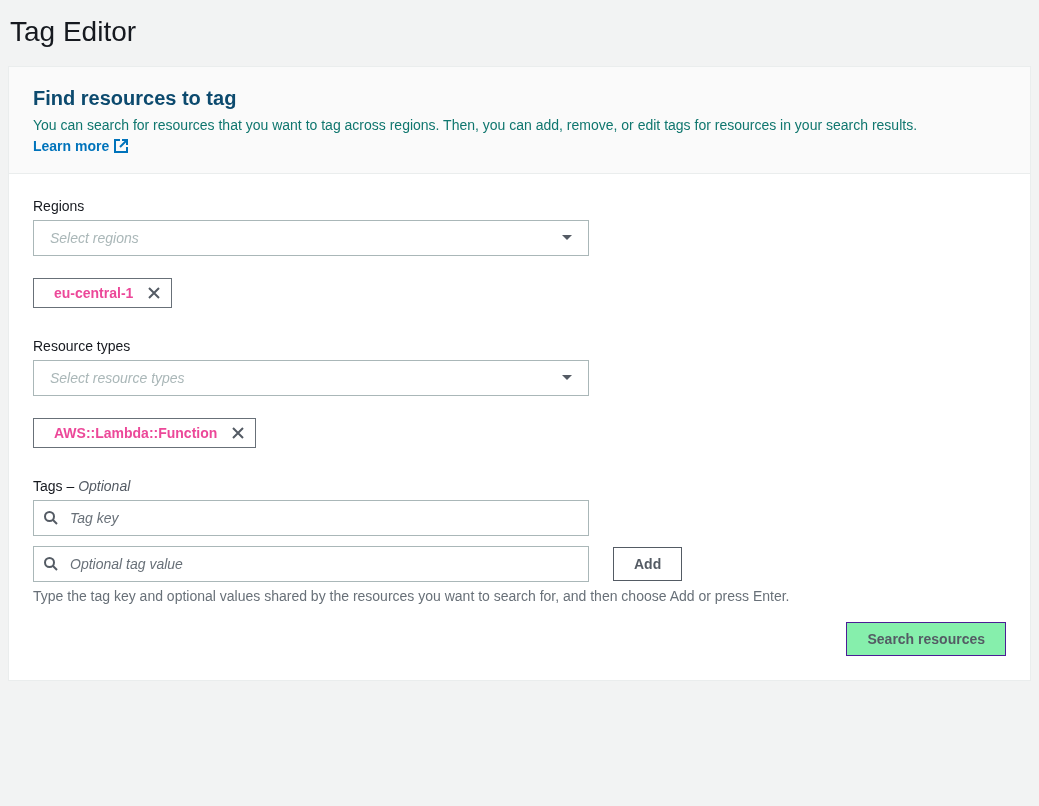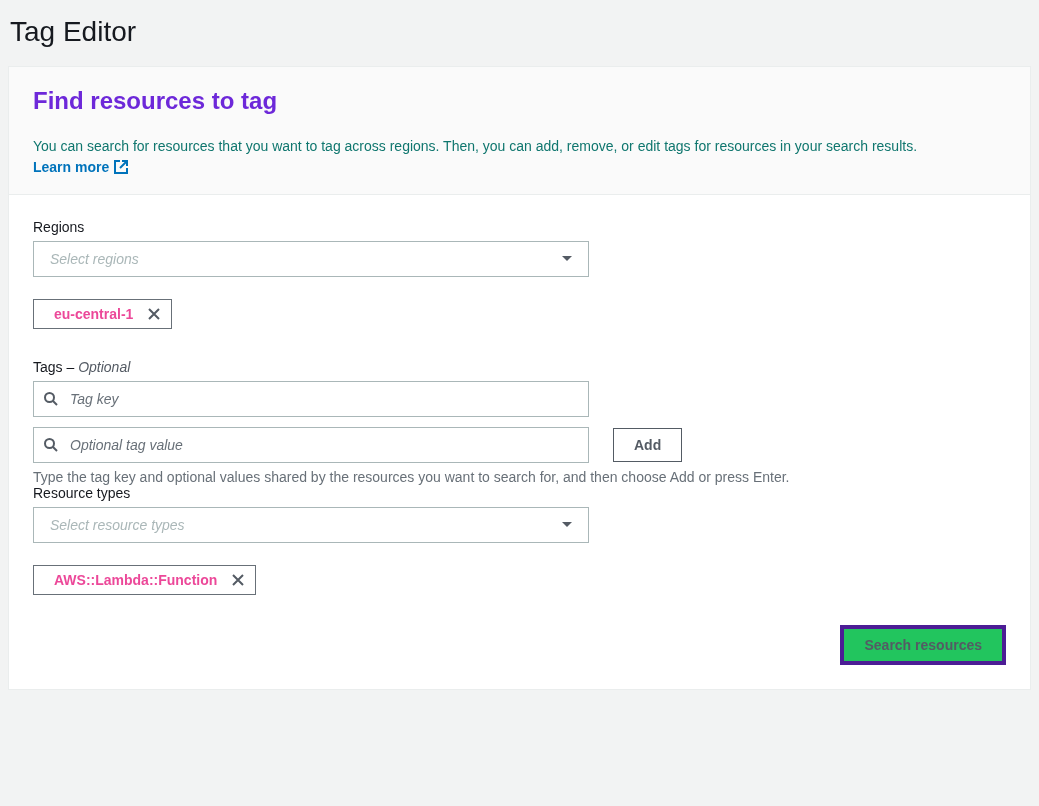--- a/index.html
+++ b/index.html
@@ -24,24 +24,24 @@
       background: #fff;
       border: 1px solid #eaeded;
       margin: 0 8px;
     }
     .card-header {
       padding: 20px 24px 18px 24px;
       background: #fafafa;
       border-bottom: 1px solid #eaeded;
     }
     .card-header h2 {
-      font-size: 24px;
-      font-weight: 700;
-      color: #6d28d9;
-      margin-bottom: 22px;
+      font-size: 20px;
+      font-weight: 700;
+      color: #0c4a6e;
+      margin-bottom: 6px;
     }
     .card-header p {
       font-size: 14px;
       color: #0f766e;
       line-height: 1.4;
     }
     .learn-more {
       display: inline-flex;
       align-items: center;
       color: #0073bb;
@@ -156,22 +156,22 @@
       color: #687078;
       font-size: 14px;
       margin-top: 6px;
     }
     .actions-row {
       display: flex;
       justify-content: flex-end;
       margin-top: 18px;
     }
     .btn-search {
-      border: 4px solid #4c1d95;
-      background: #22c55e;
+      border: 1px solid #4c1d95;
+      background: #86efac;
       color: #545b64;
       font-weight: 700;
       font-size: 14px;
       padding: 8px 20px;
       cursor: pointer;
       font-family: inherit;
     }
   </style>
 </head>
 <body>
@@ -206,20 +206,38 @@
           <span>eu-central-1</span>
           <span class="chip-close">
             <svg width="14" height="14" viewBox="0 0 14 14">
               <path d="M2 2 L12 12 M12 2 L2 12" stroke="#545b64" stroke-width="2"></path>
             </svg>
           </span>
         </span>
       </div>
     </div>
 
+    <div class="field-group">
+      <label class="field-label">Resource types</label>
+      <div class="select-box">
+        <span class="placeholder">Select resource types</span>
+        <span class="select-caret"></span>
+      </div>
+      <div class="chip-row">
+        <span class="chip">
+          <span>AWS::Lambda::Function</span>
+          <span class="chip-close">
+            <svg width="14" height="14" viewBox="0 0 14 14">
+              <path d="M2 2 L12 12 M12 2 L2 12" stroke="#545b64" stroke-width="2"></path>
+            </svg>
+          </span>
+        </span>
+      </div>
+    </div>
+
     <div class="field-group" style="margin-bottom:0;">
       <label class="field-label">
         <span>Tags – </span><span class="optional">Optional</span>
       </label>
 
       <div class="search-input-wrap">
         <svg class="search-svg" width="16" height="16" viewBox="0 0 16 16" fill="none">
           <circle cx="6.5" cy="6.5" r="4.5" stroke="#545b64" stroke-width="2"></circle>
           <path d="M10 10 L14 14" stroke="#545b64" stroke-width="2"></path>
         </svg>
@@ -233,36 +251,18 @@
             <path d="M10 10 L14 14" stroke="#545b64" stroke-width="2"></path>
           </svg>
           <input class="search-input" type="text" placeholder="Optional tag value" style="">
         </div>
         <button class="btn">Add</button>
       </div>
 
       <p class="help-text">Type the tag key and optional values shared by the resources you want to search for, and then choose Add or press Enter.</p>
     </div>
 
-    <div class="field-group">
-      <label class="field-label">Resource types</label>
-      <div class="select-box">
-        <span class="placeholder">Select resource types</span>
-        <span class="select-caret"></span>
-      </div>
-      <div class="chip-row">
-        <span class="chip">
-          <span>AWS::Lambda::Function</span>
-          <span class="chip-close">
-            <svg width="14" height="14" viewBox="0 0 14 14">
-              <path d="M2 2 L12 12 M12 2 L2 12" stroke="#545b64" stroke-width="2"></path>
-            </svg>
-          </span>
-        </span>
-      </div>
-    </div>
-
     <div class="actions-row">
       <button class="btn-search">Search resources</button>
     </div>
 
   </div>
 </div>
 
 </body></html>

